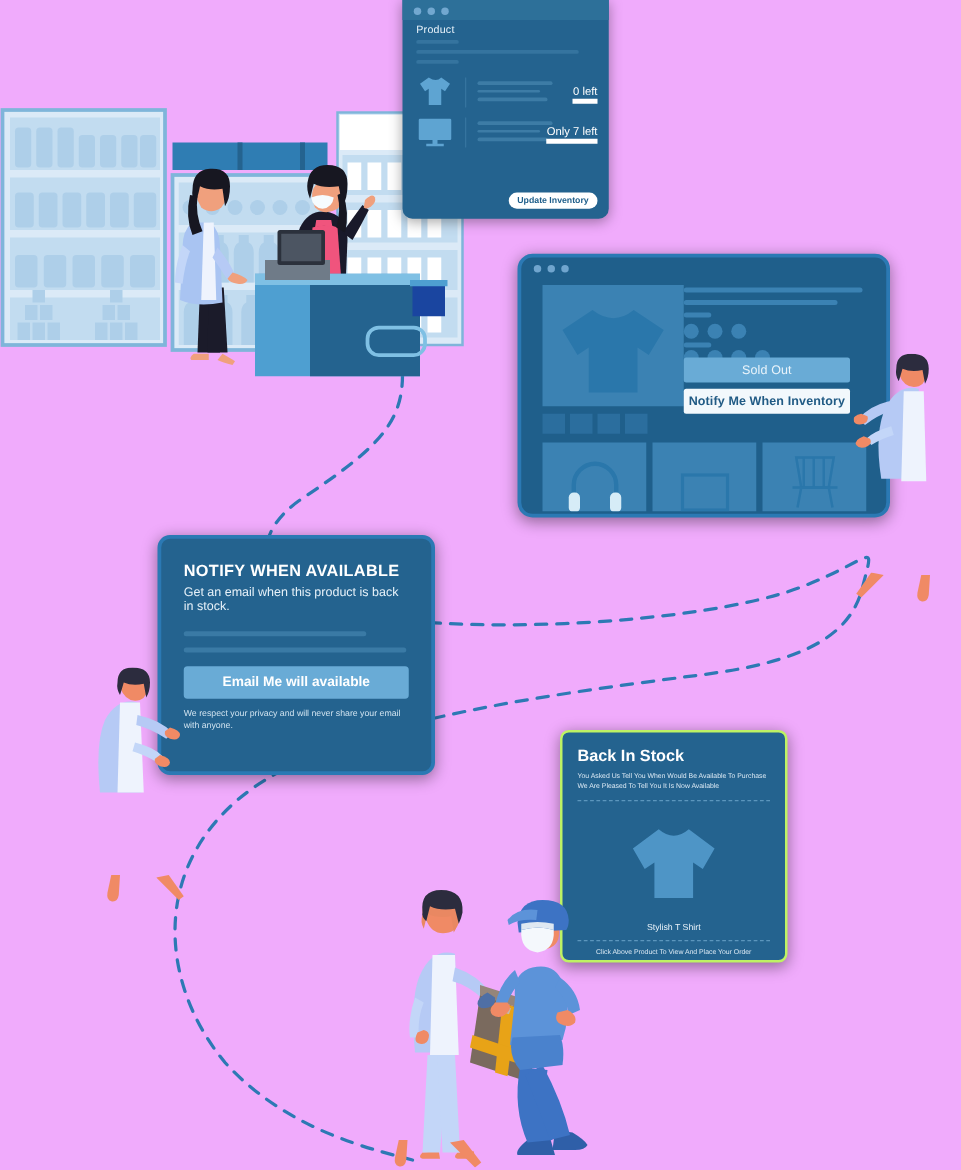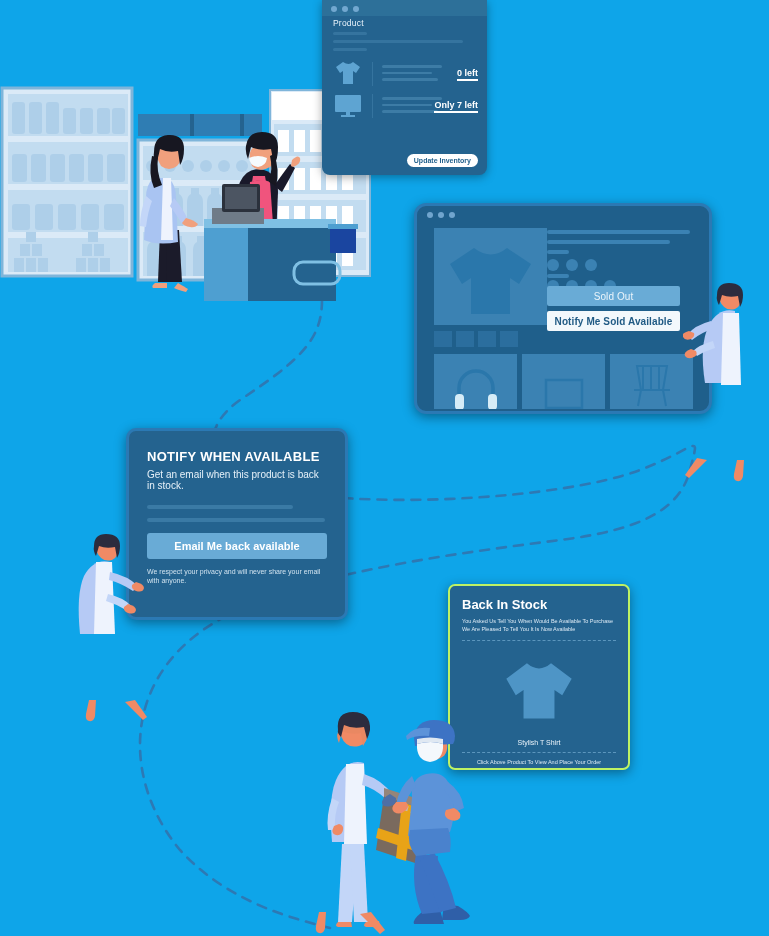--- a/index.html
+++ b/index.html
@@ -6,21 +6,21 @@
   * { box-sizing: border-box; }
   html, body {
     margin: 0; padding: 0;
     background: #000;
     font-family: "Liberation Sans", sans-serif;
   }
   #stage {
     position: relative;
     width: 769px;
     height: 936px;
-    background: #0ea5e9;
+    background: #f0abfc;
     overflow: hidden;
     padding-left: 33px;
   }
   .abs { position: absolute; }
 
   
   .win-dots { position: absolute; display: flex; gap: 5px; }
   .win-dots i {
     display: block; width: 6px; height: 6px; border-radius: 50%;
     background: #7fb2d9; opacity: .85;
@@ -50,22 +50,22 @@
   }
   .inv-div {
     position: absolute; left: 40px; top: 3px; width: 1px; height: 24px; background: #35749f;
   }
   .inv-lines { position: absolute; left: 50px; top: 6px; }
   .inv-lines span {
     display: block; height: 2.5px; border-radius: 2px; background: #3d7ca6; margin-bottom: 4px;
   }
   .inv-count {
     position: absolute; right: 2px; top: 9px;
-    font-size: 9px; font-weight: bold; color: #ffffff;
-    border-bottom: 2px solid #ffffff; padding-bottom: 1px;
+    font-size: 9px; font-weight: normal; color: #ffffff;
+    border-bottom: 4px solid #ffffff; padding-bottom: 1px;
     white-space: nowrap;
   }
   .inv-btn {
     position: absolute; right: 9px; bottom: 8px;
     background: #ffffff; color: #1f5f8b;
     font-size: 7px; font-weight: bold;
     padding: 3px 7px; border-radius: 9px;
     border: none; line-height: 1;
   }
 
@@ -380,21 +380,21 @@
     <div class="pw-dot" style="left:130px;top:53px;"></div>
     <div class="pw-dot" style="left:149px;top:53px;"></div>
     <div class="pw-dot" style="left:168px;top:53px;"></div>
     <div class="pw-bar" style="left:130px;top:68px;width:22px;"></div>
     <div class="pw-dot" style="left:130px;top:74px;"></div>
     <div class="pw-dot" style="left:149px;top:74px;"></div>
     <div class="pw-dot" style="left:168px;top:74px;"></div>
     <div class="pw-dot" style="left:187px;top:74px;"></div>
 
     <div class="pw-btn soldout">Sold Out</div>
-    <div class="pw-btn notify">Notify Me Sold Available</div>
+    <div class="pw-btn notify">Notify Me When Inventory</div>
 
     <div class="pw-tile" style="left:17px;width:83px;">
       <svg viewBox="0 0 83 55" style="width:100%;height:100%;">
         <path d="M25 52 v-18 a17 17 0 0 1 34 0 v18" fill="none" stroke="#2a77ab" stroke-width="3.5"></path>
         <rect x="21" y="40" width="9" height="16" rx="4" fill="#d6ecf7"></rect>
         <rect x="54" y="40" width="9" height="16" rx="4" fill="#d6ecf7"></rect>
       </svg>
     </div>
     <div class="pw-tile" style="left:105px;width:83px;">
       <svg viewBox="0 0 83 55" style="width:100%;height:100%;">
@@ -421,21 +421,21 @@
     <path d="M8 66 q-8 3 -6 7 q3 4 9 1 q4 -2 2 -6 z" fill="#f08a65"></path>
     <path d="M36 16 q-2 -12 9 -13 q12 -1 13 10 q1 10 -6 13 q-11 3 -16 -10z" fill="#f08a65"></path>
     <path d="M34 12 q0 -12 12 -12 q14 0 14 12 q0 7 -3 12 l-2 -11 q-9 2 -16 -1 q-2 7 -3 10 q-3 -5 -2 -10z" fill="#2c2c3e"></path>
   </svg>
 
   <div id="notify-card" class="abs">
     <h2>NOTIFY WHEN AVAILABLE</h2>
     <p class="sub">Get an email when this product is back in stock.</p>
     <div class="nc-bar" style="margin-top:14px;width:146px;"></div>
     <div class="nc-bar" style="margin-top:9px;width:178px;"></div>
-    <div class="nc-submit">Email Me back available</div>
+    <div class="nc-submit">Email Me will available</div>
     <div class="nc-fine">We respect your privacy and will never share your email with anyone.</div>
   </div>
 
   <svg class="illus" style="left:66px;top:534px;width:84px;height:112px;" viewBox="0 0 84 112">
     <path d="M14 100 q-4 -40 4 -58 q10 -18 26 -14 l3 72 z" fill="#b6caf5"></path>
     <path d="M30 28 h16 l3 72 h-21 z" fill="#eef3fd"></path>
     <path d="M44 38 q18 4 28 14 l-5 5 q-12 -8 -24 -11z" fill="#b6caf5"></path>
     <path d="M70 48 q8 2 8 6 q-1 5 -8 3 q-5 -2 -4 -6z" fill="#f08a65"></path>
     <path d="M42 60 q16 4 22 11 l-4 5 q-10 -6 -20 -9z" fill="#c3d6f8"></path>
     <path d="M62 70 q8 2 8 6 q-1 5 -8 3 q-5 -2 -4 -6z" fill="#f08a65"></path>

